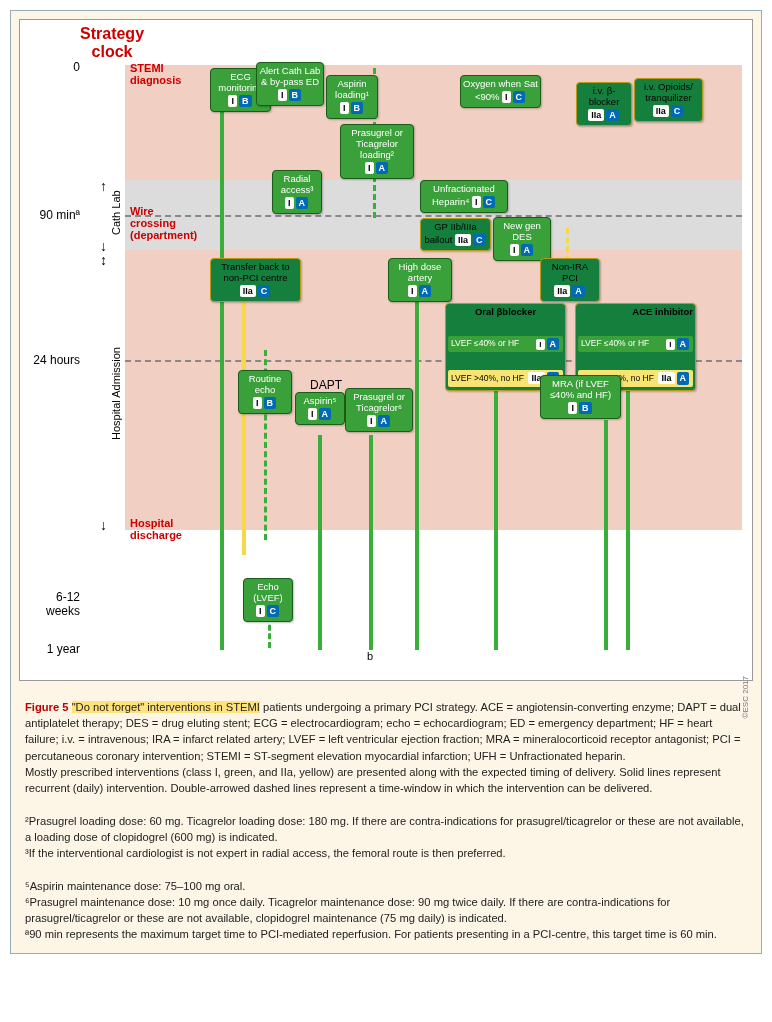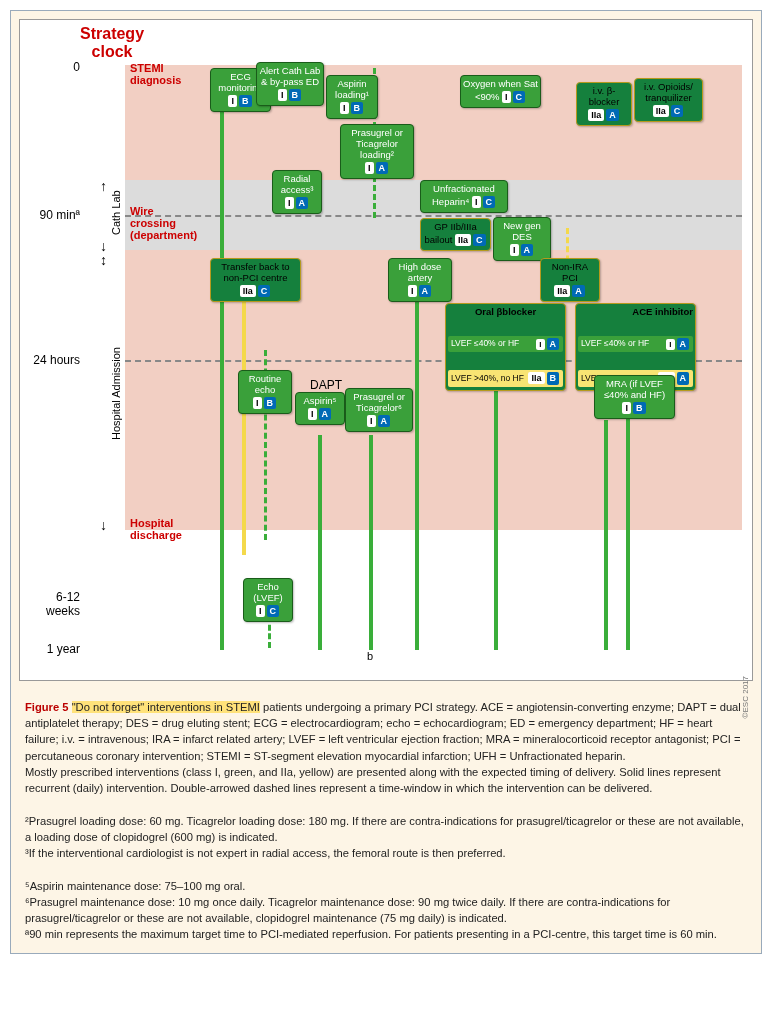--- a/index.html
+++ b/index.html
@@ -176,21 +176,21 @@
     </div>
     <div style="position:absolute;left:290px;top:358px;font-size:12px">DAPT</div>
     <div class="ibox green" style="left:275px;top:372px;width:44px">
       <span>Aspirin⁵</span><br>
       <span class="cls-i">I</span><span class="pill p-a">A</span>
     </div>
     <div class="ibox green" style="left:325px;top:368px;width:62px">
       <span>Prasugrel or Ticagrelor⁶</span><br>
       <span class="cls-i">I</span><span class="pill p-a">A</span>
     </div>
-    <div class="ibox green" style="left:574px;top:355px;width:75px">
+    <div class="ibox green" style="left:520px;top:355px;width:75px">
       <span>MRA (if LVEF ≤40% and HF)</span><br>
       <span class="cls-i">I</span><span class="pill p-b">B</span>
     </div>
 
     <div class="ibox green" style="left:223px;top:558px;width:44px">
       <span>Echo (LVEF)</span><br>
       <span class="cls-i">I</span><span class="pill p-c">C</span>
     </div>
 
     <div style="position:absolute;left:347px;top:630px;font-size:11px">b</div>

